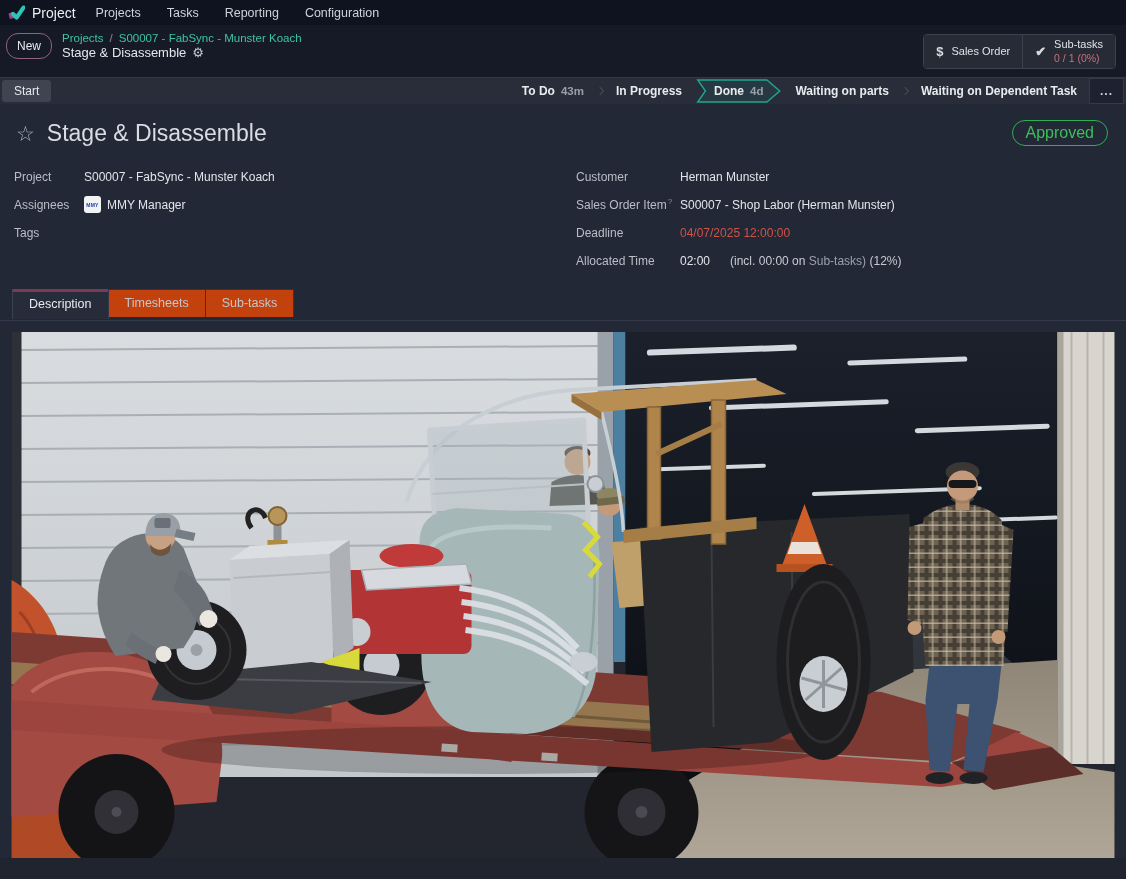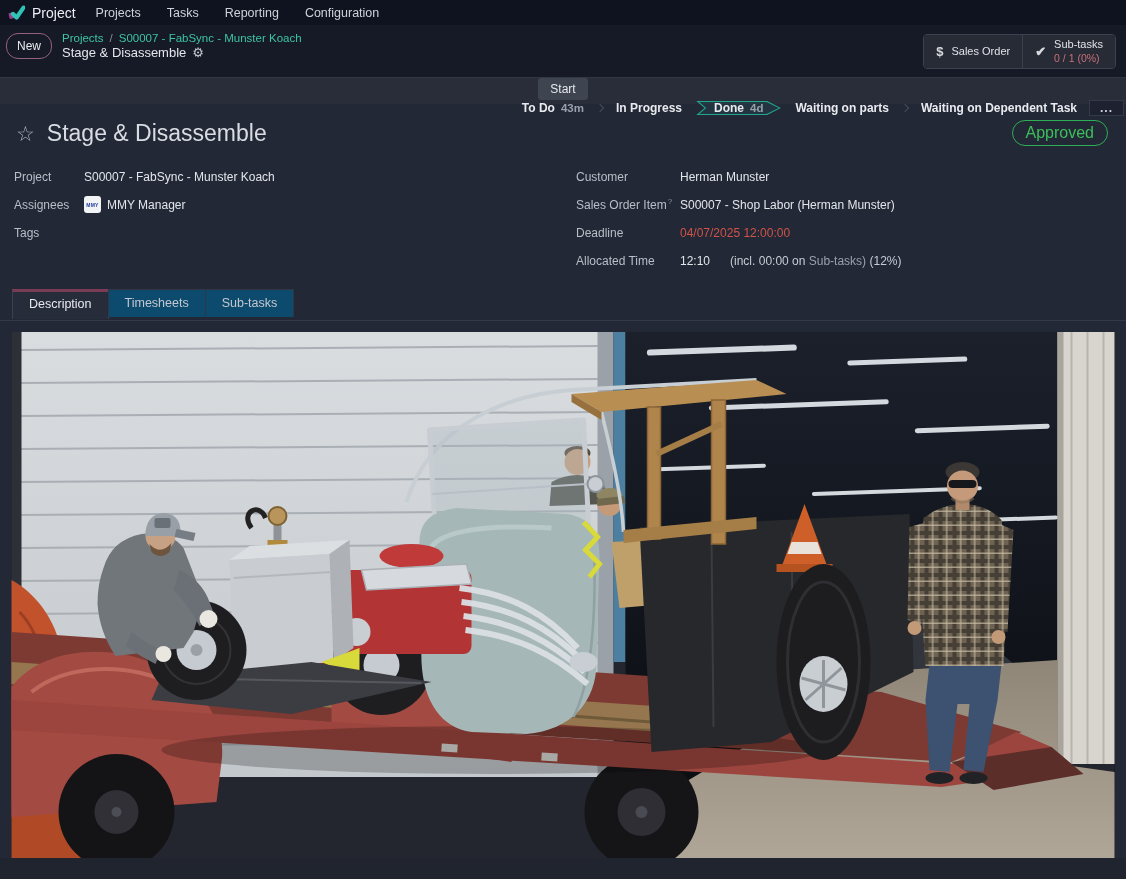--- a/index.html
+++ b/index.html
@@ -50,21 +50,21 @@
   }
   .stat-btn + .stat-btn { border-left:1px solid #3b414e; }
   .stat-icon { font-size:13px; color:#d7dade; font-weight:bold; }
   .stat-text { display:flex; flex-direction:column; line-height:1.25; }
   .stat-label { font-size:11px; color:#dfe2e7; }
   .stat-count { font-size:10.5px; color:#c96f79; }
 
   
   .statusbar {
     height:27px; background:#282d39; border-top:1px solid #313743;
-    display:flex; align-items:center; padding:0 2px;flex-direction:column;
+    display:flex; align-items:center; padding:0 2px;
   }
   .btn-start {
     background:#3e4450; border:none; color:#e6e9ed; font-size:12px;
     padding:4px 12px; border-radius:3px; font-family:inherit; cursor:pointer;
   }
   .stages { margin-left:auto; display:flex; align-items:center; height:100%;font-weight:bold; }
   .stage {
     display:flex; align-items:center; gap:6px; padding:0 12px; height:100%;
     font-size:12px; color:#e8eaee; cursor:pointer;
   }
@@ -110,21 +110,21 @@
   .alloc { display:flex; gap:20px; align-items:center; }
   .alloc .extra { color:#c6cbd3; }
   .alloc .extra .dim { color:#9aa0ab; }
 
   
   .tabs {
     display:flex; align-items:flex-start; margin-top:14px; padding-left:12px;
     border-bottom:1px solid #333948; height:32px;
   }
   .tab {
-    font-size:12.5px; color:#c3c8d0; background:#0c4a6e;
+    font-size:12.5px; color:#c3c8d0; background:#c2410c;
     border:1px solid #303643; border-bottom:none;
     padding:6px 16px 7px; cursor:pointer; margin-left:-1px;
   }
   .tab:first-child { margin-left:0; }
   .tab.active {
     background:#262c3a; color:#e8eaee; border:1px solid #3a4152; border-bottom:none;
     border-top:3px solid #7a3b55; padding:5px 16px 8px; margin-bottom:-1px;
   }
 
   
@@ -246,21 +246,21 @@
         <span class="flabel"><span>Sales Order Item</span><sup class="fhelp">?</sup></span>
         <span class="fvalue">S00007 - Shop Labor (Herman Munster)</span>
       </div>
       <div class="frow">
         <span class="flabel">Deadline</span>
         <span class="fvalue red">04/07/2025 12:00:00</span>
       </div>
       <div class="frow">
         <span class="flabel">Allocated Time</span>
         <span class="fvalue alloc">
-          <span>12:10</span>
+          <span>02:00</span>
           <span class="extra">
             <span>(incl. 00:00 on</span>
             <span class="dim">Sub-tasks)</span>
             <span>(12%)</span>
           </span>
         </span>
       </div>
     </div>
   </div>
 

